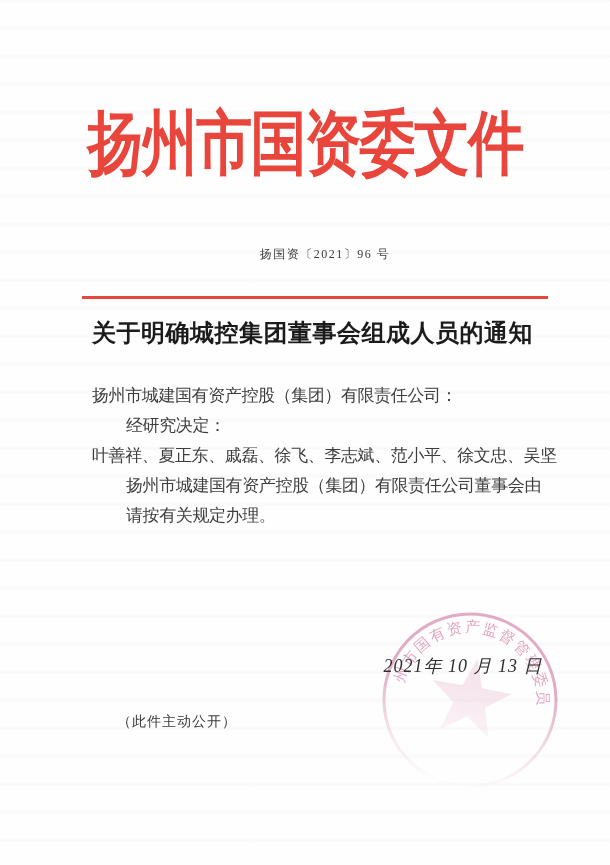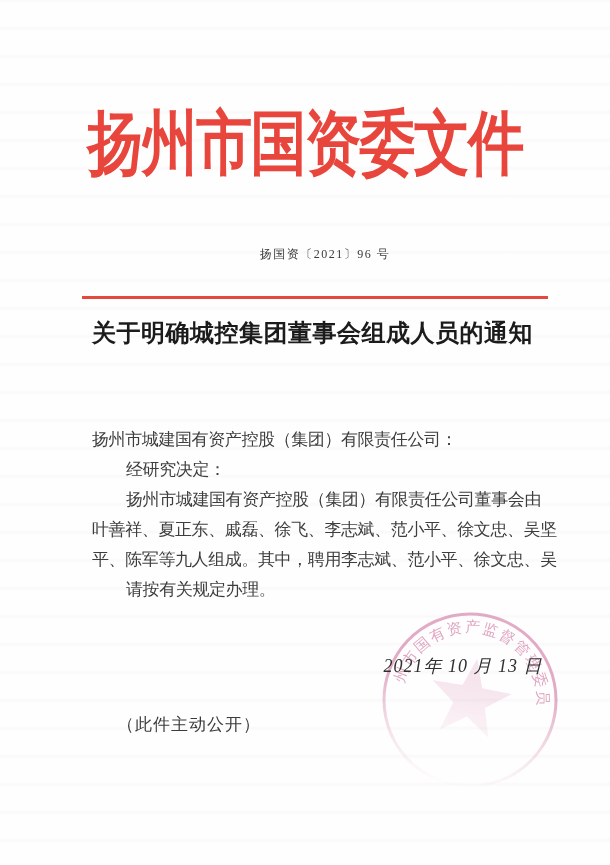--- a/index.html
+++ b/index.html
@@ -68,21 +68,20 @@
     white-space: nowrap;
   }
   .body-text {
     position: absolute;
     top: 381px;
     left: 92px;
     width: 466px;
     font-size: 17px;
     letter-spacing: -0.4px;
     color: #3d3d3d;
-    margin-top: 44px;
   }
   .body-line {
     line-height: 30px;
     height: 30px;
     white-space: nowrap;
   }
   .body-line.indent {
     text-indent: 34px;
     font-family: Liberation Serif, serif;
   }
@@ -124,21 +123,21 @@
     font-size: 18px;
     line-height: 27px;
     letter-spacing: 1px;
     white-space: nowrap;
     font-style: italic;
   }
   .footer-note {
     position: absolute;
     left: 117px;
     top: 713px;
-    font-size: 17px;
+    font-size: 14px;
     letter-spacing: 1px;
     color: #3a3a3a;
     white-space: nowrap;
   }
 </style>
 </head>
 <body>
 
 <div class="page">
 
@@ -146,23 +145,22 @@
 
   <div class="doc-number">扬国资〔2021〕96 号</div>
 
   <div class="red-rule"></div>
 
   <div class="notice-title">关于明确城控集团董事会组成人员的通知</div>
 
   <div class="body-text">
     <div class="body-line">扬州市城建国有资产控股（集团）有限责任公司：</div>
     <div class="body-line indent">经研究决定：</div>
+    <div class="body-line">叶善祥、夏正东、戚磊、徐飞、李志斌、范小平、徐文忠、吴坚</div>
     <div class="body-line indent">扬州市城建国有资产控股（集团）有限责任公司董事会由</div>
-    <div class="body-line">叶善祥、夏正东、戚磊、徐飞、李志斌、范小平、徐文忠、吴坚</div>
-    <div class="body-line">平、陈军等九人组成。其中，聘用李志斌、范小平、徐文忠、吴</div>
     <div class="body-line indent">请按有关规定办理。</div>
   </div>
 
   <div class="seal">
     <svg width="190" height="190" viewBox="0 0 190 190">
       <circle cx="95" cy="95" r="86" fill="none" stroke="#c85a8e" stroke-width="3" opacity="0.9"></circle>
       <polygon points="95,53 104.9,81.4 134.9,82 111,100.2 119.7,129 95,111.8 70.3,129 79,100.2 55.1,82 85.1,81.4" fill="#c85a8e" opacity="0.28"></polygon>
       <defs>
         <path id="sealArc" d="M 27 95 A 68 68 0 1 1 163 95" fill="none"></path>
       </defs>

